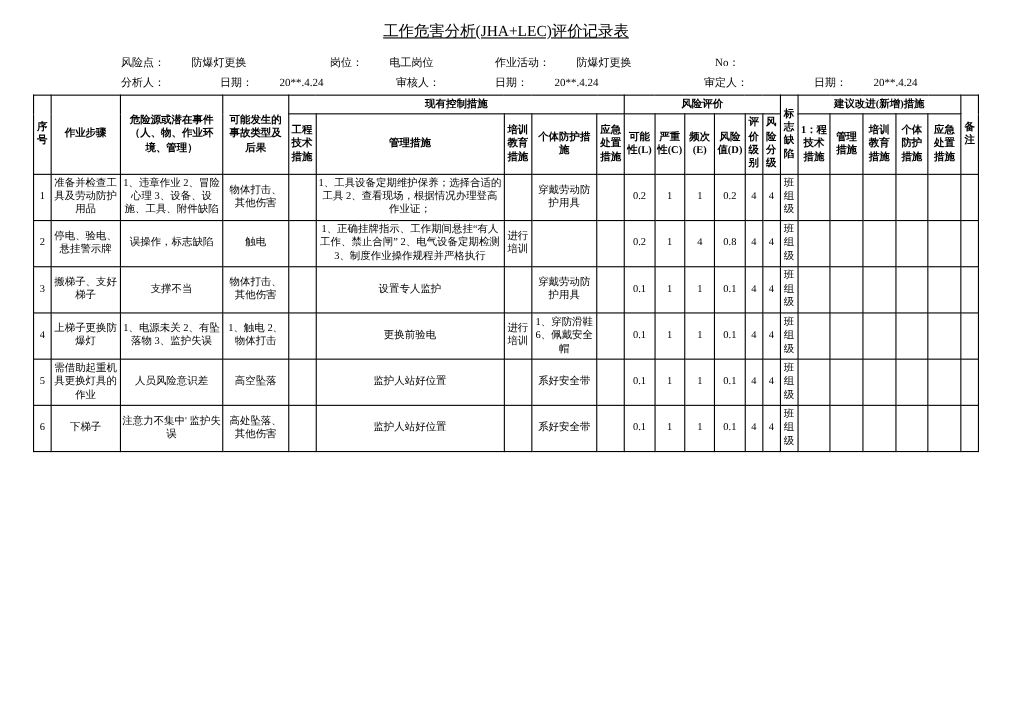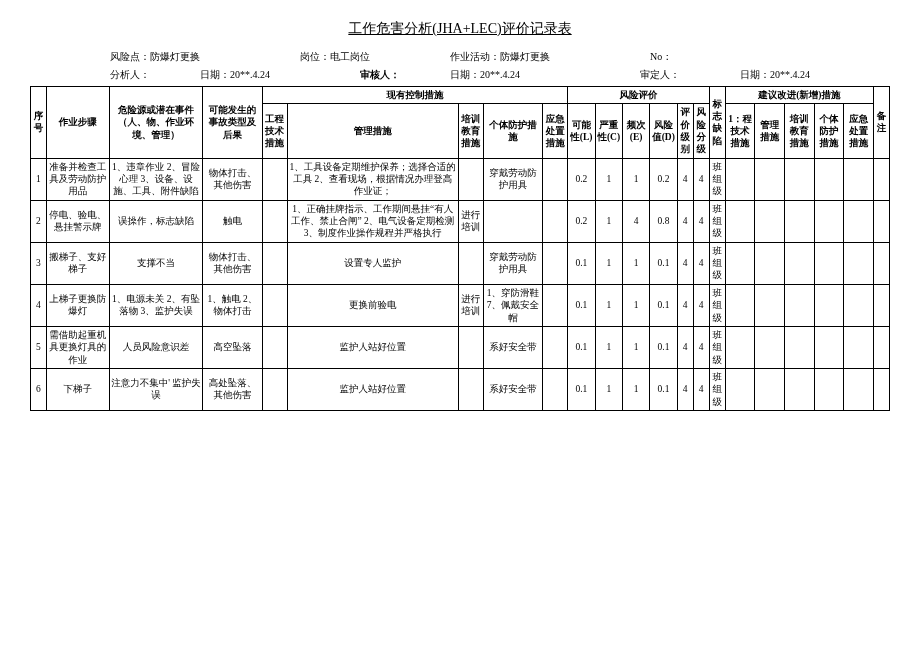--- a/index.html
+++ b/index.html
@@ -16,21 +16,21 @@
     font-weight: normal;
     margin: 0 0 12px 0;
     text-decoration: underline;
   }
   .meta-row {
     display: flex;
     margin-bottom: 4px;
     padding-left: 80px;
     font-size: 10px;
   }
-  .meta-field { display: inline-flex; align-items: baseline; }
+  .meta-field { display: inline-flex; align-items: baseline; gap: 24px; }
   .meta-field .lab { white-space: nowrap; }
   .meta-field .val { white-space: nowrap; }
   table {
     border-collapse: collapse;
     width: 100%;
     table-layout: fixed;
     font-size: 9.5px;
   }
   th, td {
     border: 1px solid #000;
@@ -82,21 +82,21 @@
 
 <div class="meta-row">
   <span class="meta-field" style="width:90px;text-align:right;">
     <span class="lab">分析人：</span>
     <span class="val"></span>
   </span>
   <span class="meta-field" style="width:160px;">
     <span class="lab">日期：</span>
     <span class="val">20**.4.24</span>
   </span>
-  <span class="meta-field" style="width:90px;font-weight:bold;">
+  <span class="meta-field" style="width:90px;">
     <span class="lab">审核人：</span>
     <span class="val"></span>
   </span>
   <span class="meta-field" style="width:170px;">
     <span class="lab">日期：</span>
     <span class="val">20**.4.24</span>
   </span>
   <span class="meta-field" style="width:100px;margin-left:20px;">
     <span class="lab">审定人：</span>
     <span class="val"></span>
@@ -237,21 +237,21 @@
         <td></td>
       </tr>
       <tr>
         <td>4</td>
         <td>上梯子更换防爆灯</td>
         <td>1、电源未关   2、有坠落物 3、监护失误</td>
         <td>1、触电 2、物体打击</td>
         <td></td>
         <td>更换前验电</td>
         <td>进行培训</td>
-        <td>1、穿防滑鞋 7、佩戴安全帽</td>
+        <td>1、穿防滑鞋 6、佩戴安全帽</td>
         <td></td>
         <td>0.1</td>
         <td>1</td>
         <td>1</td>
         <td>0.1</td>
         <td>4</td>
         <td>4</td>
         <td>班组级</td>
         <td></td>
         <td></td>

